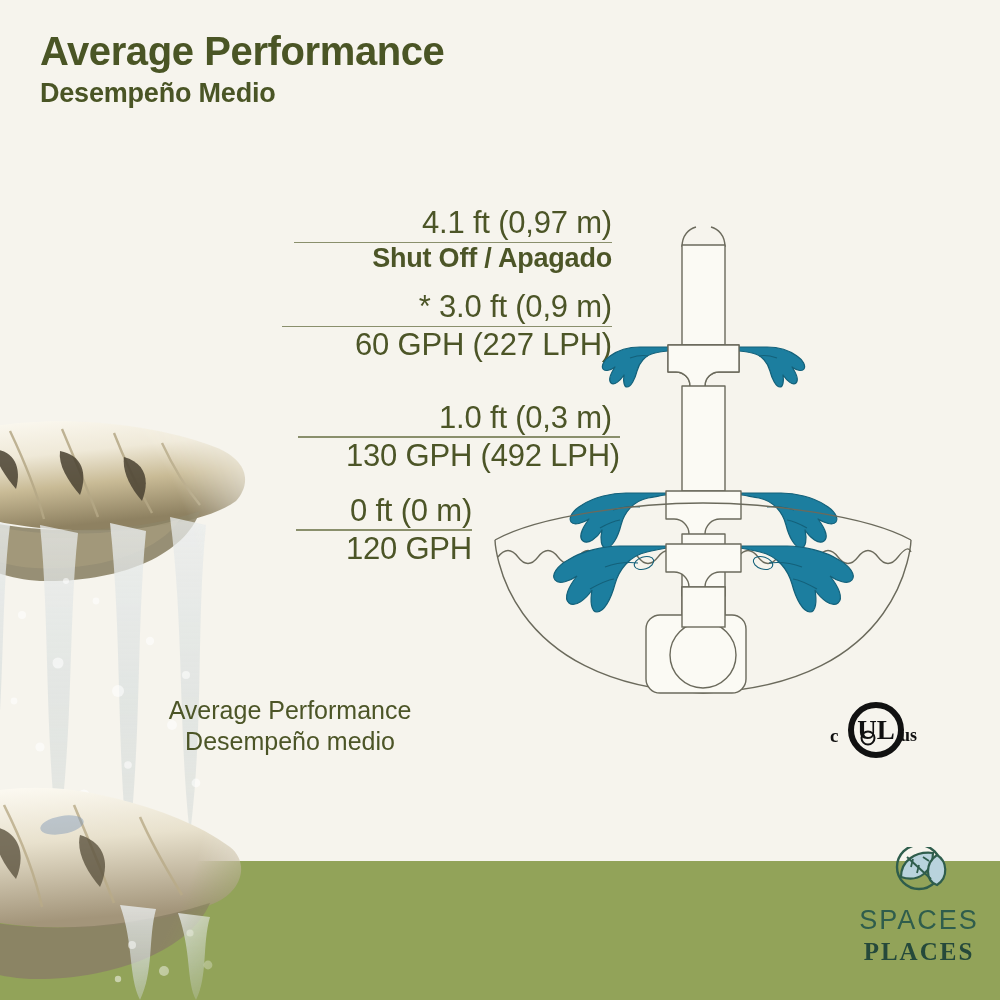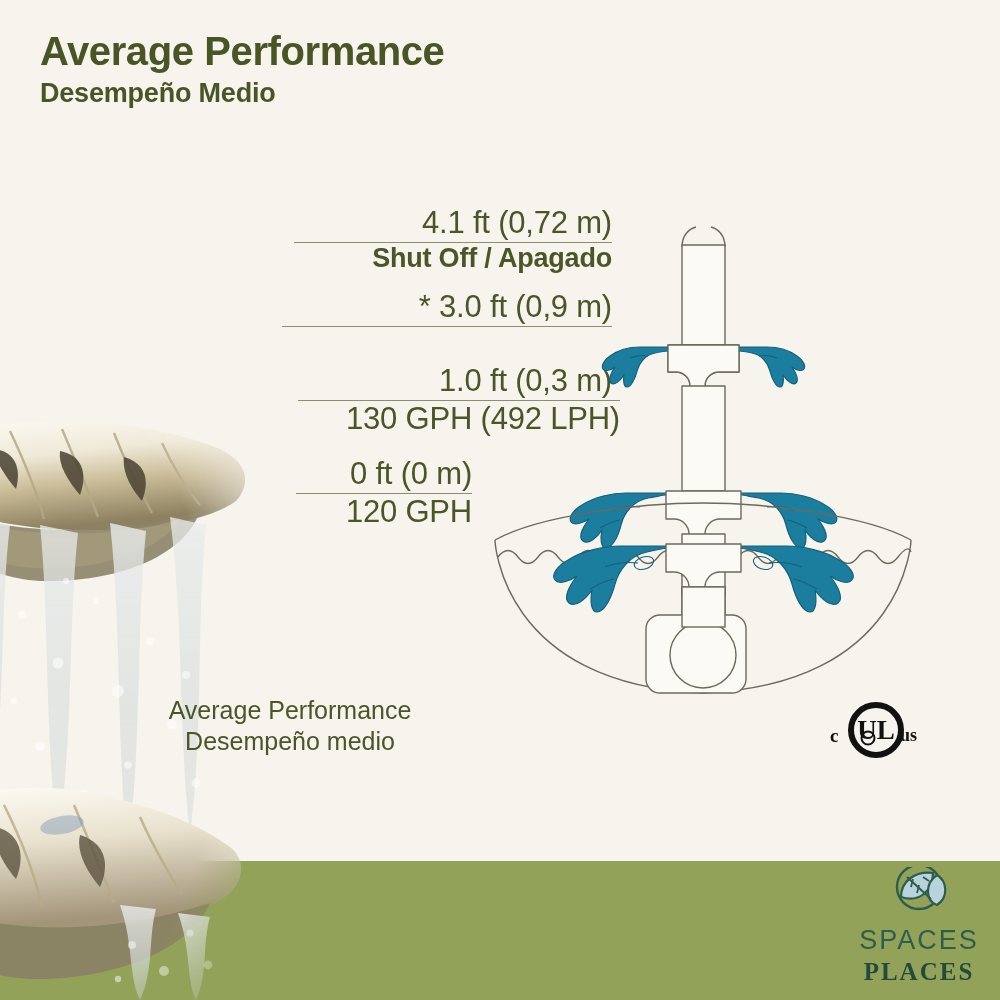--- a/index.html
+++ b/index.html
@@ -52,21 +52,21 @@
            text-align:center;color:#4c5527;}
   .caption div{font-size:25px;line-height:1.22;white-space:nowrap;}
 
   
   .diagram{position:absolute;left:480px;top:215px;width:460px;height:490px;z-index:5;}
 
   
   .ul-mark{position:absolute;left:828px;top:700px;width:96px;height:62px;z-index:6;}
 
   
-  .logo{position:absolute;left:845px;top:867px;width:148px;height:108px;z-index:6;}
+  .logo{position:absolute;left:845px;top:847px;width:148px;height:108px;z-index:6;}
   .logo-word1{font-size:27px;letter-spacing:2px;color:#2f5d4c;text-align:center;
                font-family:"Liberation Sans",sans-serif;line-height:1;}
   .logo-word2{font-size:25px;letter-spacing:2px;color:#25493b;text-align:center;
                font-family:"Liberation Serif",serif;font-weight:bold;line-height:1;margin-top:5px;}
 </style>
 </head>
 <body>
 
 <div id="stage">
 
@@ -110,30 +110,31 @@
   <div class="footer-band"></div>
 
   <div class="heading">
     <div class="h-title">Average Performance</div>
     <div class="h-sub">Desempeño Medio</div>
   </div>
 
   <div class="specs">
 
     <div>
-      <div class="spec-line">4.1 ft (0,72 m)</div>
+      <div class="spec-line">4.1 ft (0,97 m)</div>
       <div class="rule" style="width:318px;margin-right:18px;"></div>
       <div class="spec-line small">Shut Off / Apagado</div>
     </div>
 
     <div class="gap"></div>
 
     <div>
       <div class="spec-line">* 3.0 ft (0,9 m)</div>
       <div class="rule" style="width:330px;margin-right:18px;"></div>
+      <div class="spec-line">60 GPH (227 LPH)</div>
     </div>
 
     <div class="gap" style="height:36px;"></div>
 
     <div>
       <div class="spec-line">1.0 ft (0,3 m)</div>
       <div class="rule" style="width:322px;margin-right:10px;"></div>
       <div class="spec-line" style="padding-right:10px;">130 GPH (492 LPH)</div>
     </div>
 

